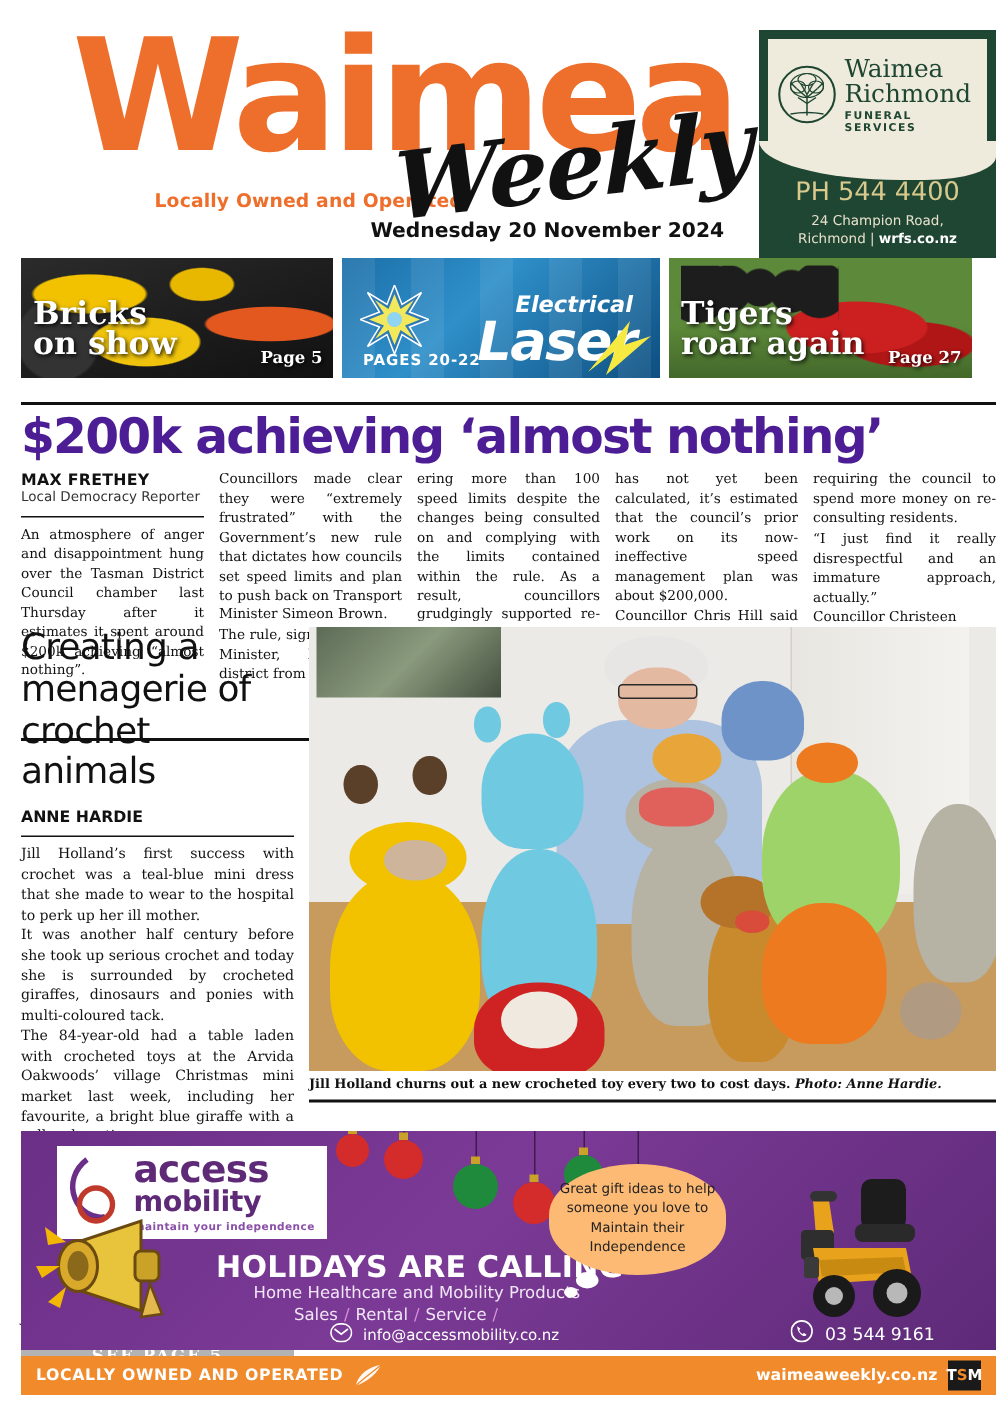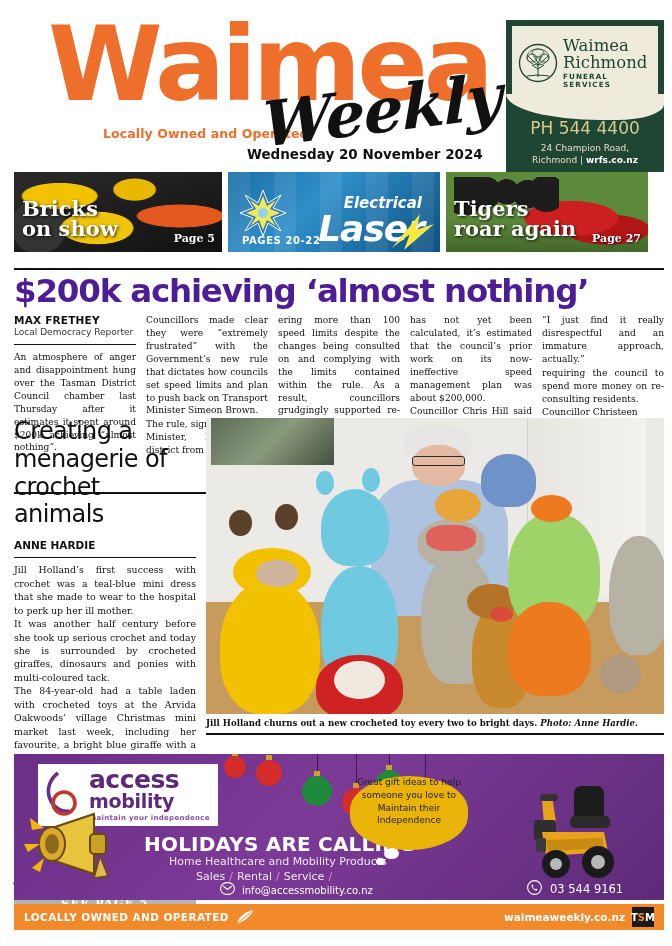--- a/index.html
+++ b/index.html
@@ -284,24 +284,24 @@
     position: absolute; left: 228px; top: 131px;
     font-family: "DejaVu Sans", sans-serif;
     font-size: 10px; color: #fff;
   }
   .ad-phone {
     position: absolute; left: 536px; top: 128px;
     font-family: "DejaVu Sans", sans-serif;
     font-size: 11.5px; color: #fff;
   }
   .bubble {
-    position: absolute; left: 350px; top: 776px;
-    width: 118px; height: 74px; background: #eab308;
+    position: absolute; left: 366px; top: 776px;
+    width: 118px; height: 74px; background: #fdba74;
     border-radius: 50% / 46%;
-    display: flex; align-items: flex-start; justify-content: center;
+    display: flex; align-items: center; justify-content: center;
     text-align: center; z-index: 4;
   }
   .bubble-text {
     font-family: "DejaVu Sans", sans-serif;
     font-size: 9px; color: #222; line-height: 1.42;
   }
   .bubble-d1, .bubble-d2 { position:absolute; background:#fff; border-radius:50%; z-index:4; }
   .bubble-d1 { left: 384px; top: 848px; width: 15px; height: 11px; }
   .bubble-d2 { left: 376px; top: 858px; width: 9px; height: 7px; }
   .megaphone { position: absolute; left: 22px; top: 810px; width: 96px; height: 80px; z-index:3; }
@@ -463,22 +463,22 @@
       </div>
       <div class="lead-col">
         <p class="body-p">ering more than 100 speed limits despite the changes being consulted on and complying with the limits contained within the rule. As a result, councillors grudgingly supported re-consulting the community on the changes that they already agreed to in July.</p>
         <p class="body-p">While the cost of re-consulting</p>
       </div>
       <div class="lead-col">
         <p class="body-p">has not yet been calculated, it’s estimated that the council’s prior work on its now-ineffective speed management plan was about $200,000.</p>
         <p class="body-p">Councillor Chris Hill said the Government was being “disingenuous” by demanding councils cut back on spending while</p>
       </div>
       <div class="lead-col">
+        <p class="body-p">requiring the council to spend more money on re-consulting residents.</p>
         <p class="body-p">“I just find it really disrespectful and an immature approach, actually.”</p>
-        <p class="body-p">requiring the council to spend more money on re-consulting residents.</p>
         <div class="attrib">Councillor Christeen Mackenzie</div>
         <div class="see-page">SEE PAGE 2</div>
       </div>
     </div>
     <div class="lead-bottom-rule"></div>
   </div>
 
   <div class="second">
     <div class="sec-left">
       <div class="sec-head">Creating a menagerie of crochet animals</div>
@@ -528,21 +528,21 @@
 
         <div class="toy-body" style="left:24%;top:80%;width:19%;height:22%;background:#cf2222;"></div>
         <div class="toy" style="left:28%;top:82%;width:11%;height:13%;background:#efe9df;"></div>
 
         <div class="toy-body" style="left:60%;top:12%;width:12%;height:18%;background:#6d93c9;"></div>
 
         <div class="toy-body" style="left:88%;top:40%;width:13%;height:40%;background:#b6b2a4;"></div>
         <div class="toy" style="left:86%;top:80%;width:9%;height:13%;background:#b09a82;"></div>
       </div>
       <div class="caption">
-        <span>Jill Holland churns out a new crocheted toy every two to bright days. </span><i>Photo: Anne Hardie.</i>
+        <span>Jill Holland churns out a new crocheted toy every two to cost days. </span><i>Photo: Anne Hardie.</i>
       </div>
       <div class="sec-bottom-rule"></div>
     </div>
   </div>
 
   <div class="bottom-ad">
 
     <div class="bauble" style="left:242px;top:6px;width:26px;height:26px;background:#d42b2b;">
         <span class="bauble-str"></span>
         <span class="bauble-cap"></span>

